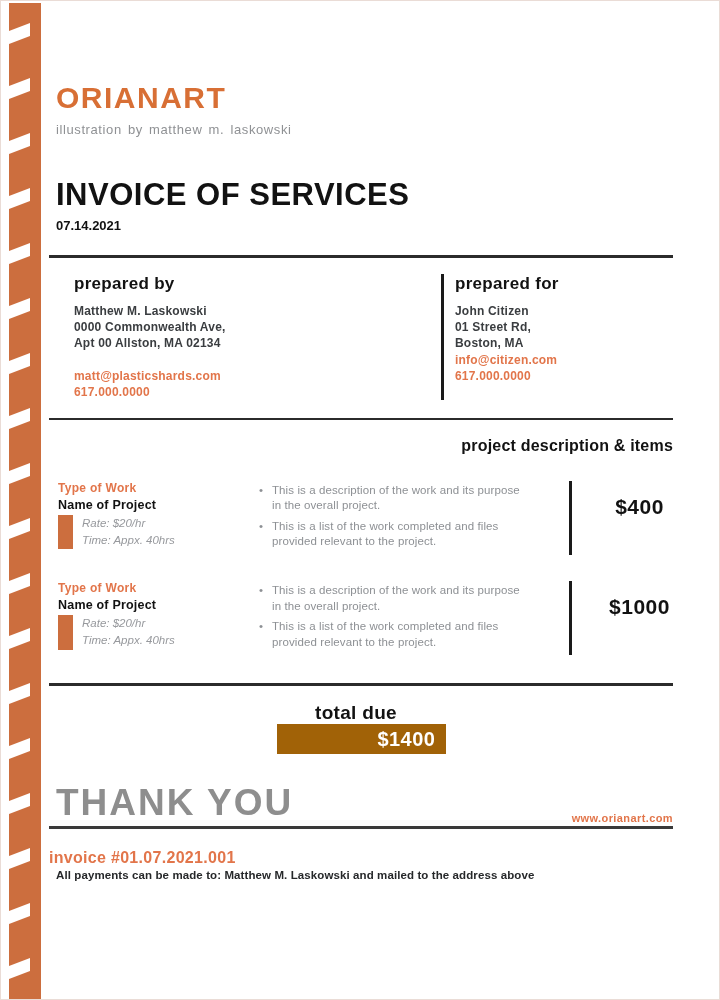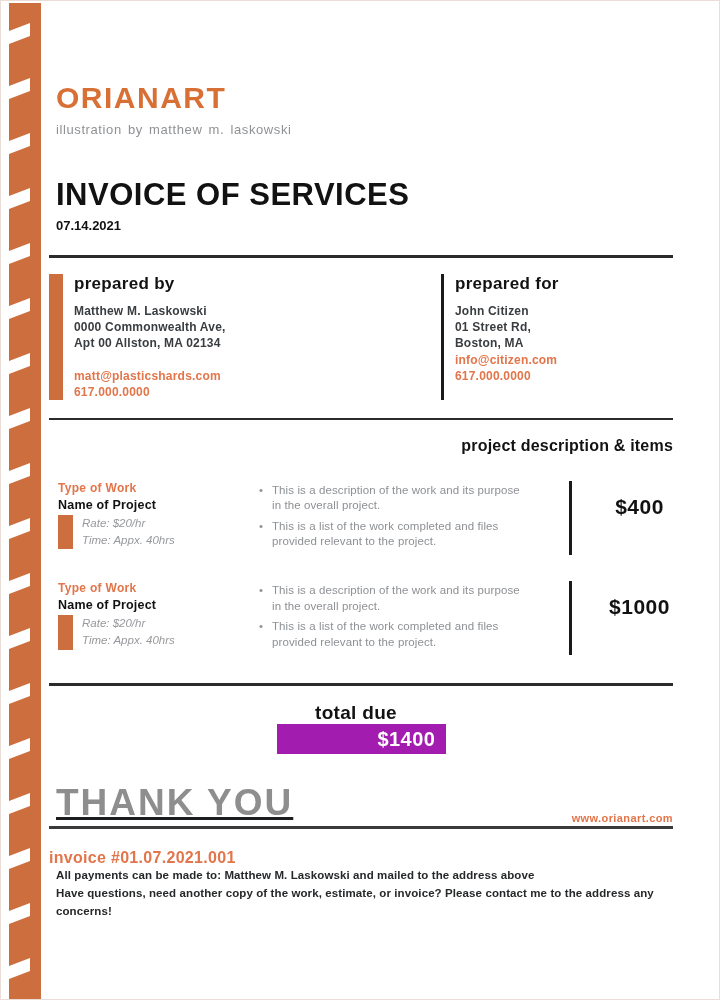--- a/index.html
+++ b/index.html
@@ -25,21 +25,21 @@
   .doc-date{font-size:13px;font-weight:bold;color:#121212;margin-top:5px;}
 
   .rule{background:#2b2b2b;}
   .rule-1{margin-top:22px;height:3px;}
   .rule-2{margin-top:18px;height:2px;}
   .rule-3{margin-top:28px;height:3px;}
   .rule-4{height:3px;background:#3a3a3a;margin-top:2px;}
 
   .parties{display:flex;margin-top:16px;}
   .party{display:flex;}
-  .party-by{width:392px;}
+  .party-by{width:392px;align-items:center;}
   .party-for{flex:1;}
   .party-bar-orange{width:14px;background:#cc6e3e;margin-right:11px;}
   .party-bar-black{width:3px;background:#1a1a1a;margin-right:11px;}
   .party-heading{font-size:17px;font-weight:bold;color:#121212;letter-spacing:0.3px;margin-bottom:9px;}
   .party-line{font-size:12px;font-weight:bold;color:#3a3d40;line-height:1.35;letter-spacing:0.2px;}
   .party-contact{color:#e2754a;font-size:12px;font-weight:bold;line-height:1.35;letter-spacing:0.2px;}
   .gap-top{margin-top:16px;}
   .contact-link{color:#e2754a;text-decoration:none;display:block;}
 
   .section-heading{margin-top:17px;padding-left:7px;font-size:16px;font-weight:bold;color:#121212;letter-spacing:0.2px;text-align:right;}
@@ -53,23 +53,23 @@
   .item-meta-lines{font-style:italic;color:#97999d;font-size:11.5px;line-height:1.5;}
   .item-bullets{width:272px;padding-top:2px;}
   .item-bullets ul{margin:0;padding:0;list-style:none;}
   .item-bullets li{font-size:11.5px;color:#8d9094;line-height:1.35;margin-bottom:5px;position:relative;padding-left:17px;letter-spacing:0.1px;}
   .item-bullets li::before{content:"\2022";position:absolute;left:4px;color:#8d9094;}
   .item-divider{width:3px;background:#1a1a1a;margin-left:8px;}
   .item-price{flex:1;text-align:center;font-size:21px;font-weight:bold;color:#121212;padding-top:14px;letter-spacing:0.5px;}
 
   .total-row{display:flex;justify-content:flex-end;align-items:center;margin-top:16px;flex-direction:column;}
   .total-label{font-size:19px;font-weight:bold;color:#121212;margin-right:10px;letter-spacing:0.3px;}
-  .total-box{width:169px;height:30px;background:#a21caf;color:#ffffff;display:flex;align-items:center;justify-content:flex-end;padding-right:10px;box-sizing:border-box;font-size:20px;font-weight:bold;letter-spacing:0.5px;padding-left:32px;}
-
-  .thanks-wrap{margin-top:28px;position:relative;text-decoration:underline;}
+  .total-box{width:169px;height:30px;background:#a16207;color:#ffffff;display:flex;align-items:center;justify-content:flex-end;padding-right:10px;box-sizing:border-box;font-size:20px;font-weight:bold;letter-spacing:0.5px;padding-left:32px;}
+
+  .thanks-wrap{margin-top:28px;position:relative;}
   .thank-you{font-size:37px;color:#8e8e8e;font-weight:bold;letter-spacing:2px;padding-left:7px;}
   .website{position:absolute;right:0;bottom:5px;color:#e2754a;font-size:11px;font-weight:bold;letter-spacing:0.4px;text-decoration:none;}
 
   .invoice-num{text-align:left;color:#e2754a;font-size:16px;font-weight:bold;margin-top:20px;letter-spacing:0.3px;}
 
   .footer-note{padding-left:7px;font-size:11.5px;font-weight:bold;color:#26282a;line-height:1.55;letter-spacing:0.1px;}
 </style>
 </head>
 <body>
 
@@ -186,16 +186,15 @@
   <div class="thanks-wrap">
     <div class="thank-you">THANK YOU</div>
     <a href="#" class="website">www.orianart.com</a>
     <div class="rule-4"></div>
   </div>
 
   <div class="invoice-num">invoice #01.07.2021.001</div>
 
   <div class="footer-note">
     <div>All payments can be made to: Matthew M. Laskowski and mailed to the address above</div>
-    <div>Have questions, need another copy of the work, estimate, or invoice? Please contact me to the address any concerns!</div>
   </div>
 
 </div>
 
 </body></html>

